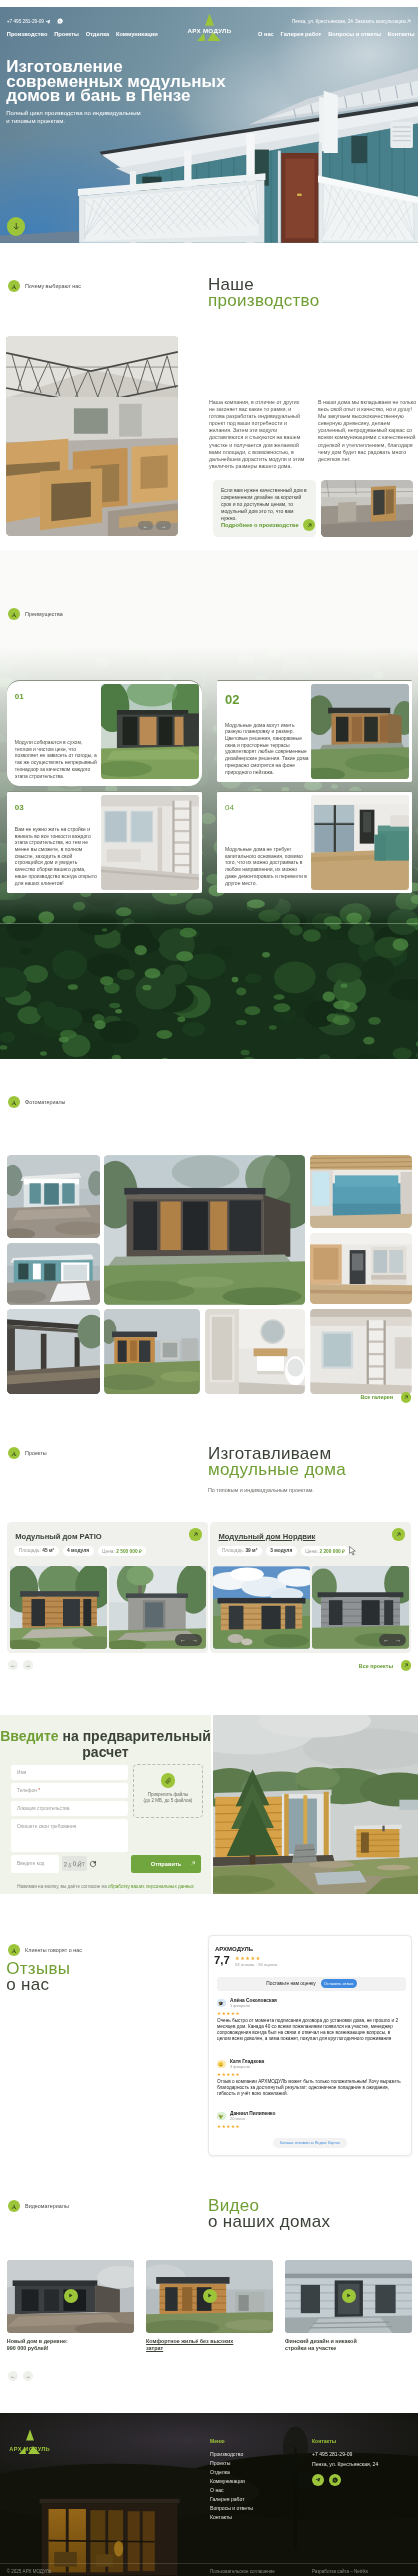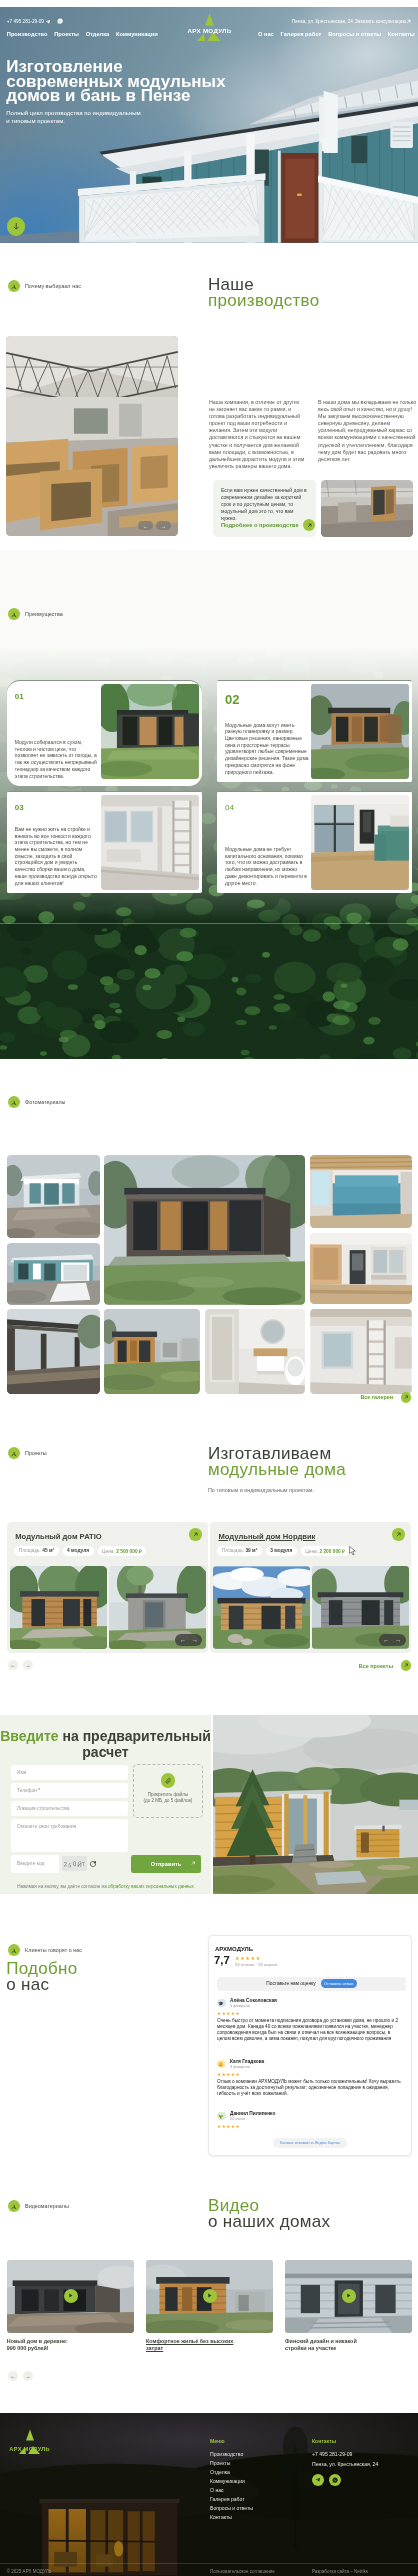--- a/index.html
+++ b/index.html
@@ -1254,21 +1254,21 @@
   </div>
 
   <div class="abs" style="left:0;top:169px;width:211px;text-align:center;font-size:4.6px;color:#7d8078;">Нажимая на кнопку, вы даёте согласие на <span style="color:#619a2e;">обработку ваших персональных данных</span></div>
 </section>
 
 <section id="rev" style="top:1887px;height:279px;background:#fff;">
   <div class="label" style="left:8px;top:50px;">
         <div class="lc">A</div>
         <span>Клиенты говорят о нас</span>
       </div>
-  <h2 class="abs" style="left:6.2px;top:67px;"><span class="g">Подобно</span><br>о нас</h2>
+  <h2 class="abs" style="left:6.2px;top:67px;"><span class="g">Отзывы</span><br>о нас</h2>
 
   <div class="abs" style="left:208px;top:41px;width:204px;height:221px;background:#fff;border:0.6px solid #e8e8e8;border-radius:4.5px;box-shadow:0 0.6px 2.3px rgba(0,0,0,.06);"></div>
   <div class="abs" style="left:215px;top:52px;font-size:6px;font-weight:700;color:#222;">АРХМОДУЛЬ</div>
   <div class="abs" style="left:214px;top:60px;font-size:11.3px;font-weight:700;color:#222;">7,7</div>
   <div class="abs" style="left:235px;top:61px;font-size:5.1px;"><span style="color:#f5a623;letter-spacing:0.6px;">★★★★★</span></div>
   <div class="abs" style="left:235px;top:68px;font-size:4.2px;color:#999;">53 отзыва · 55 оценок</div>
   <div class="abs" style="left:217px;top:83px;width:189px;height:13.6px;background:#f2f2f2;border-radius:3.4px;display:flex;align-items:center;justify-content:center;gap:5.1px;">
     <span style="font-size:4.8px;color:#222;">Поставьте нам оценку</span>
     <span style="width:36px;height:9px;background:#3f8ae0;border-radius:4.5px;display:inline-flex;align-items:center;justify-content:center;color:#fff;font-size:4px;">Оставить отзыв</span>
   </div>

